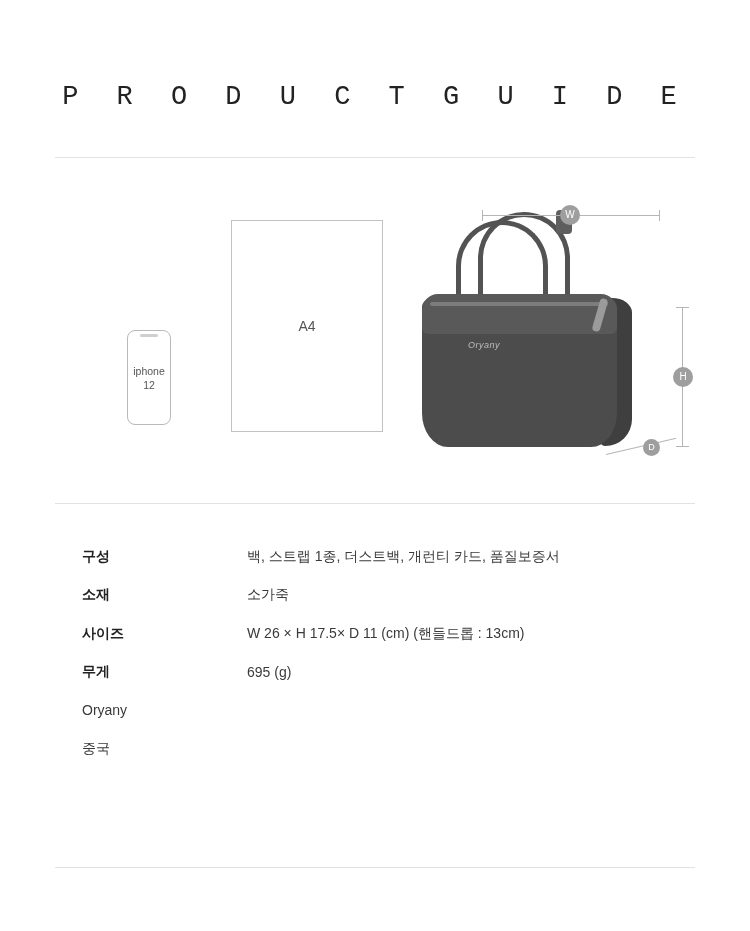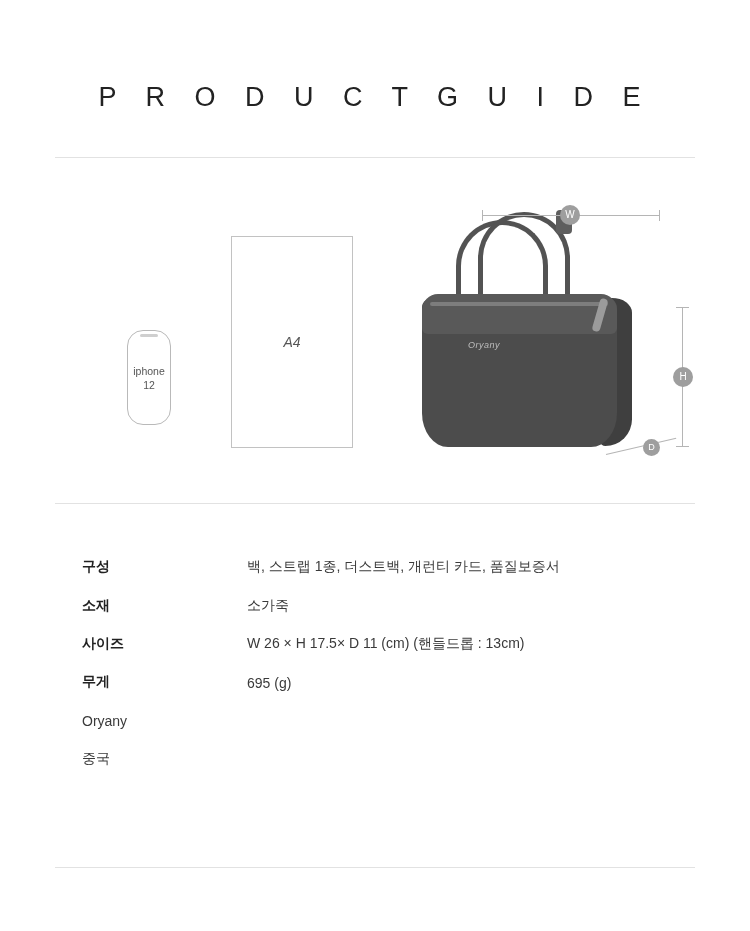--- a/index.html
+++ b/index.html
@@ -19,20 +19,21 @@
 
   
   .title {
     position: absolute;
     top: 82px; left: 0; width: 750px;
     text-align: center;
     font-size: 27px;
     letter-spacing: 11px;
     color: #222;
     font-weight: 400;
+    font-family: Liberation Mono, monospace;
   }
 
   .rule {
     position: absolute;
     left: 55px; width: 640px;
     height: 1px;
     background: #e2e2e2;
   }
   .rule.top { top: 157px; }
   .rule.mid { top: 503px; }
@@ -44,21 +45,21 @@
     top: 180px; left: 55px;
     width: 640px; height: 315px;
   }
 
   
   .phone {
     position: absolute;
     left: 72px; top: 150px;
     width: 44px; height: 95px;
     border: 1px solid #b9b9b9;
-    border-radius: 16px;
+    border-radius: 8px;
     background: #fff;
     padding-left: 39px;
   }
   .phone .notch {
     position: absolute;
     top: 3px; left: 50%;
     transform: translateX(-50%);
     width: 18px; height: 3px;
     border-radius: 2px;
     background: #cfcfcf;
@@ -69,25 +70,24 @@
     transform: translateY(-50%);
     text-align: center;
     font-size: 10.5px;
     line-height: 14px;
     color: #555;
   }
 
   
   .a4 {
     position: absolute;
-    left: 176px; top: 56px;
-    width: 122px; height: 212px;
+    left: 176px; top: 40px;
+    width: 152px; height: 212px;
     border: 1px solid #c2c2c2;
     background: #fff;
-    font-style: italic;
   }
   .a4 .alabel {
     position: absolute;
     top: 50%; left: 0; width: 100%;
     transform: translateY(-50%);
     text-align: center;
     font-size: 14px;
     color: #555;
   }
 
@@ -190,21 +190,21 @@
   .badge.d { left: 233px; top: 237px; width: 17px; height: 17px; line-height: 17px; font-size: 9px; }
 
   
   .spec {
     position: absolute;
     left: 82px; top: 538px;
     width: 600px;
   }
   .spec-row {
     display: flex;
-    align-items: flex-end;
+    align-items: center;
     height: 38.3px;
   }
   .spec-key {
     width: 165px;
     flex: 0 0 165px;
     font-size: 14px;
     font-weight: bold;
     color: #222;
   }
   .spec-val {

